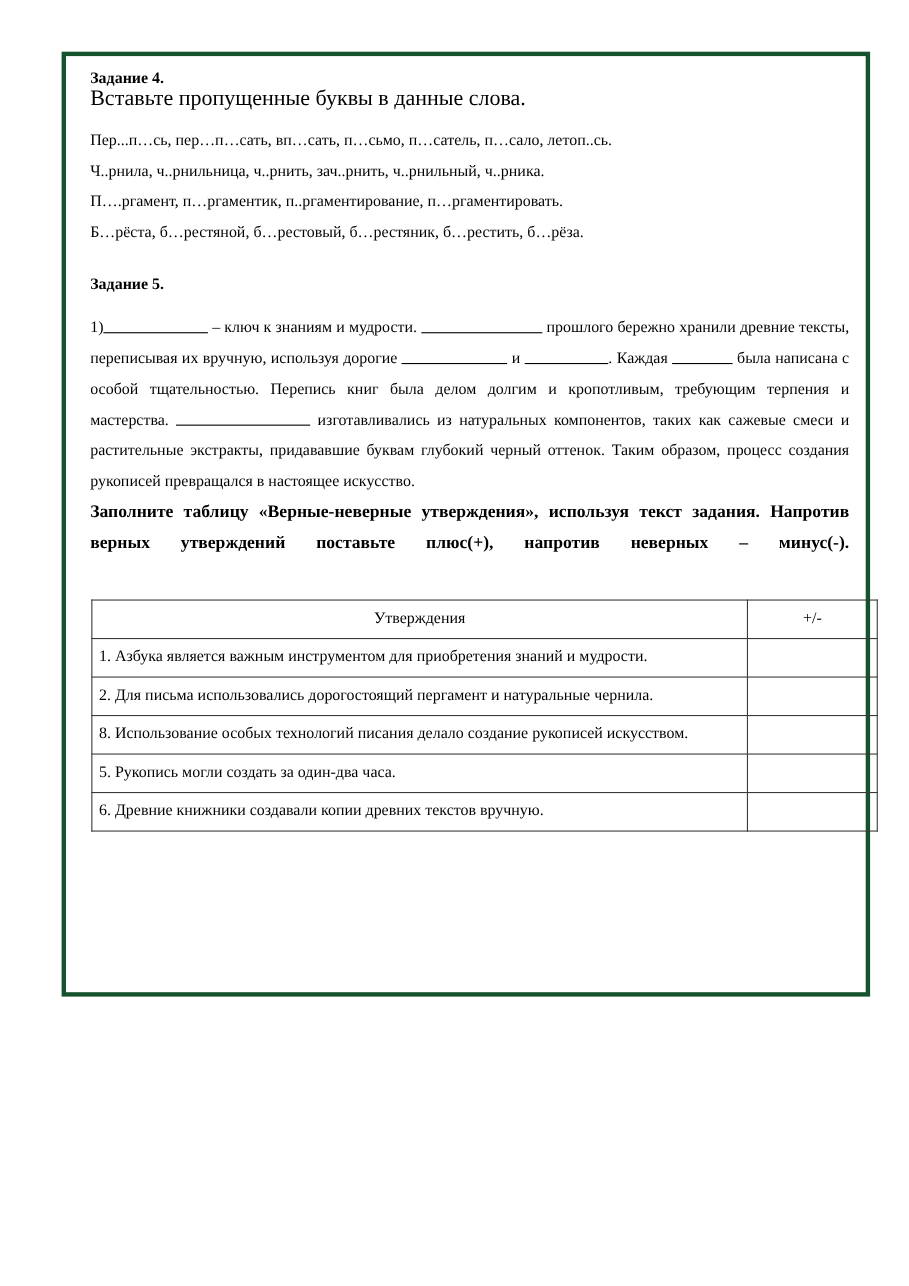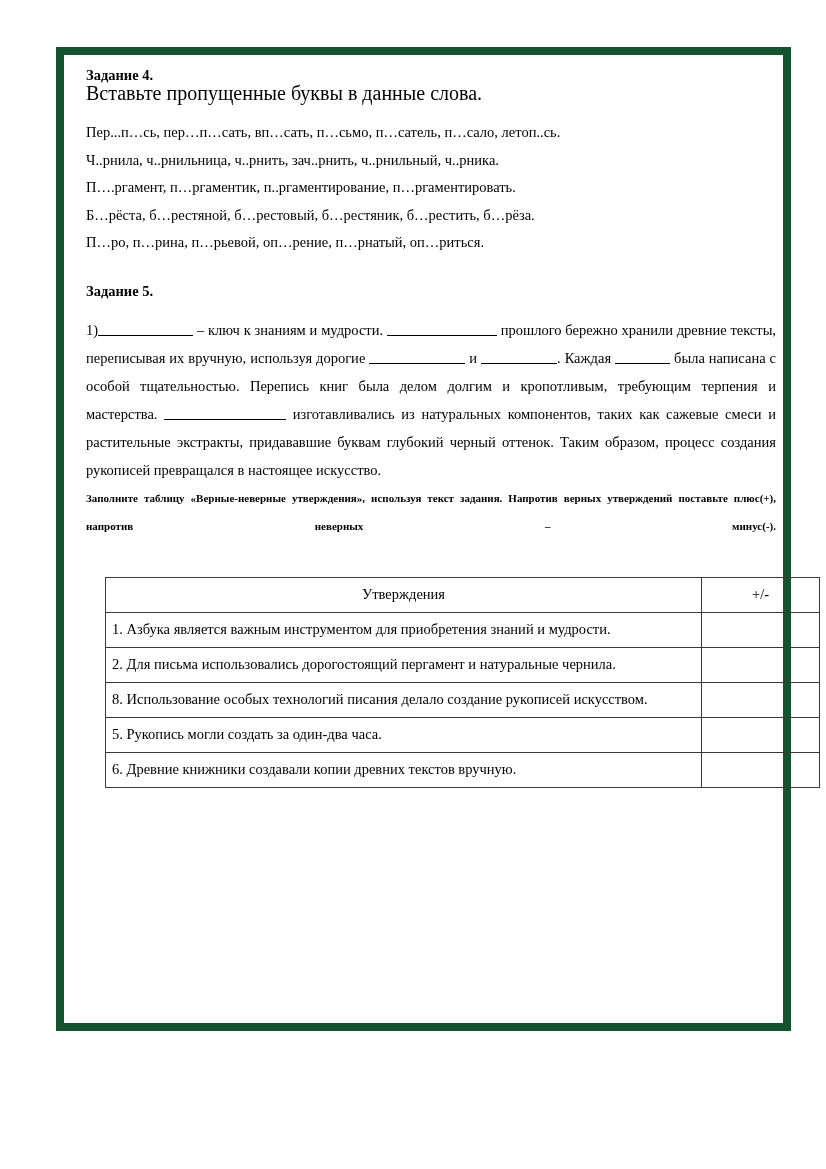--- a/index.html
+++ b/index.html
@@ -13,22 +13,22 @@
     font-family: "Liberation Serif", "DejaVu Serif", serif;
     color: #000000;
     position: relative;
     overflow: hidden;
   }
   .page {
     position: absolute;
     left: 56px;
     top: 47px;
     width: 735px;
-    height: 984px;
-    border: 8px solid #14532d;
+    height: 859px;
+    border: 4px solid #14532d;
     box-sizing: border-box;
     background: #ffffff;
   }
   .content {
     position: absolute;
     left: 22px;
     top: 12px;
     width: 690px;
   }
   .task-head {
@@ -56,21 +56,21 @@
   .para {
     font-size: 14.5px;
     line-height: 28px;
     margin: 0;
     text-align: justify;
     text-justify: inter-word;
   }
 
   .instr {
     font-weight: bold;
-    font-size: 11px;
+    font-size: 16px;
     line-height: 28px;
     margin: 0;
     text-align: justify;
   }
   .instr::after {
     content: "";
     display: inline-block;
     width: 100%;
   }
   .gap-before-table { height: 9px; }
@@ -80,21 +80,21 @@
     border-bottom: 1px solid #000;
     vertical-align: baseline;
     height: 12px;
     margin-bottom: -1px;
   }
 
   table.tf {
     border-collapse: collapse;
     width: 688px;
     table-layout: fixed;
-    margin-left: 19px;
+    margin-left: 1px;
   }
   table.tf td, table.tf th {
     border: 1px solid #3a3a3a;
     padding: 3px 6px 4px 6px;
     font-size: 14.5px;
     line-height: 27px;
     vertical-align: top;
     font-weight: normal;
   }
   th.col-stmt {
@@ -120,21 +120,20 @@
     <div>
       <p class="task-head">Задание 4.</p>
       <p class="task-head-2">Вставьте пропущенные буквы в данные  слова.</p>
 
       <div class="gap-before-words"></div>
 
       <p class="wordline">Пер...п…сь, пер…п…сать, вп…сать, п…сьмо, п…сатель, п…сало, летоп..сь.</p>
       <p class="wordline">Ч..рнила, ч..рнильница, ч..рнить, зач..рнить, ч..рнильный, ч..рника.</p>
       <p class="wordline">П….ргамент, п…ргаментик, п..ргаментирование, п…ргаментировать.</p>
       <p class="wordline">Б…рёста, б…рестяной, б…рестовый, б…рестяник, б…рестить, б…рёза.</p>
-      <p class="wordline">П…ро, п…рина, п…рьевой, оп…рение, п…рнатый, оп…риться.</p>
     </div>
 
     <div class="gap-between-tasks"></div>
 
     <div>
       <p class="task-head">Задание 5.</p>
 
       <div class="gap-before-para"></div>
 
       <p class="para"><span>1)</span><span class="blank" style="width:95px"></span><span> – ключ к знаниям и мудрости. </span><span class="blank" style="width:110px"></span><span> прошлого бережно хранили древние тексты, переписывая их вручную, используя дорогие </span><span class="blank" style="width:96px"></span><span> и </span><span class="blank" style="width:76px"></span><span>. Каждая </span><span class="blank" style="width:55px"></span><span> была написана с особой тщательностью. Перепись книг была делом долгим и кропотливым, требующим терпения и мастерства. </span><span class="blank" style="width:122px"></span><span> изготавливались из натуральных компонентов, таких как сажевые смеси и растительные экстракты, придававшие буквам глубокий черный оттенок. Таким образом, процесс создания рукописей превращался в настоящее искусство.</span></p>

